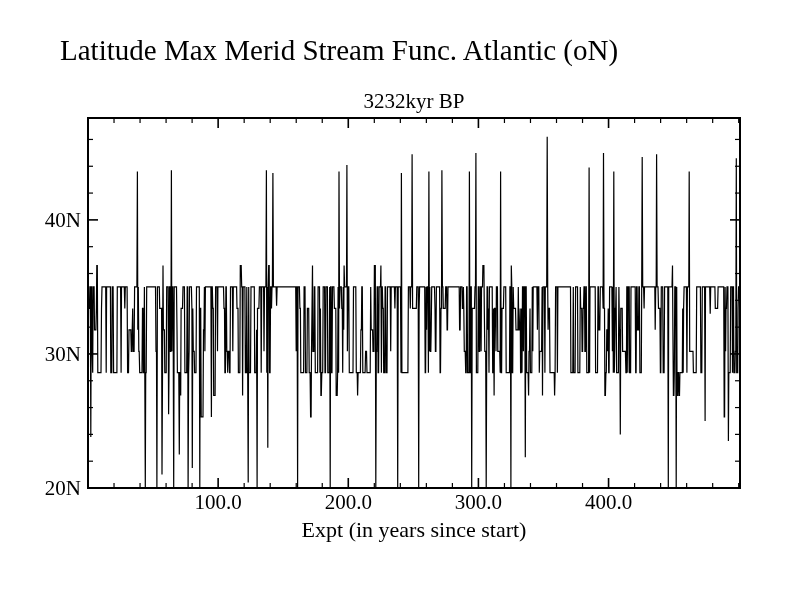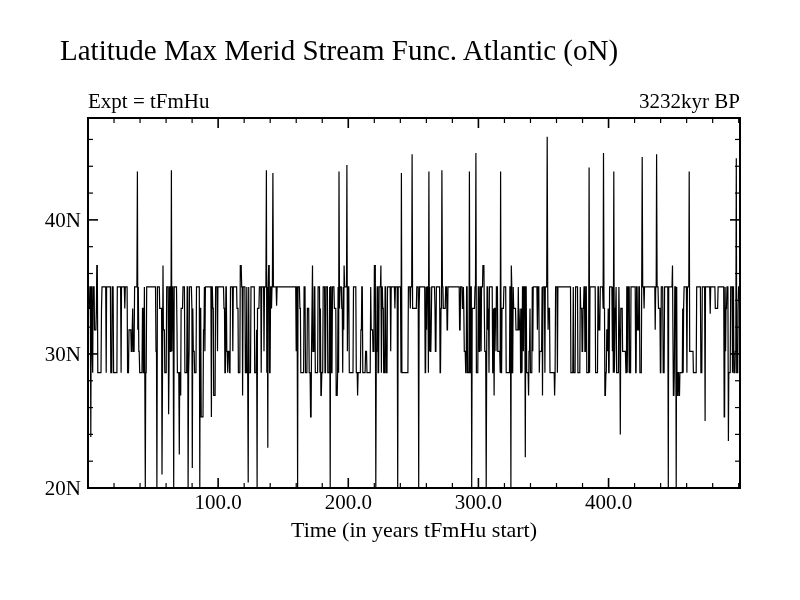--- a/index.html
+++ b/index.html
@@ -6,35 +6,34 @@
   #page{
     position:relative;width:800px;height:600px;background:#ffffff;overflow:hidden;
     font-family:"Liberation Serif","DejaVu Serif",serif;color:#000000;
   }
   .title{
     position:absolute;left:60px;width:680px;top:34px;
     font-size:29px;text-align:left;white-space:nowrap;letter-spacing:0px;
   }
   .subrow{position:absolute;left:88px;width:652px;top:89px;height:24px;font-size:21px;}
   .sub-left{position:absolute;left:0;top:0;}
-  .sub-center{position:absolute;left:0;width:100%;text-align:right;top:0;}
+  .sub-center{position:absolute;left:0;width:100%;text-align:center;top:0;}
   .sub-right{position:absolute;right:0;top:0;}
   .xlabel{
     position:absolute;left:88px;width:652px;top:517px;
     font-size:22px;text-align:center;
   }
   #chart{position:absolute;left:0;top:0;}
 </style>
 </head>
 <body>
 
 <div id="page">
   <div class="title">Latitude Max Merid Stream Func. Atlantic (oN)</div>
   <div class="subrow">
-    <span class="sub-left">Expt = tFmHu</span>
     <span class="sub-center">3232kyr BP</span>
   </div>
   <svg id="chart" width="800" height="600">
       <g>
         <rect x="88" y="118" width="652" height="370" fill="none" stroke="#000000" stroke-width="2"></rect>
       </g>
       <g>
         <line x1="114.02794411177645" y1="488" x2="114.02794411177645" y2="483" stroke="#000000" stroke-width="1.2"></line>
         <line x1="114.02794411177645" y1="118" x2="114.02794411177645" y2="123" stroke="#000000" stroke-width="1.2"></line>
         <line x1="140.0558882235529" y1="488" x2="140.0558882235529" y2="483" stroke="#000000" stroke-width="1.2"></line>
@@ -118,14 +117,14 @@
         <text x="81" y="495" fill="#000000" text-anchor="end" font-size="21" font-family="'Liberation Serif','DejaVu Serif',serif">20N</text>
         <line x1="88" y1="353.94202898550725" x2="98" y2="353.94202898550725" stroke="#000000" stroke-width="1.6"></line>
         <line x1="740" y1="353.94202898550725" x2="730" y2="353.94202898550725" stroke="#000000" stroke-width="1.6"></line>
         <text x="81" y="360.94202898550725" fill="#000000" text-anchor="end" font-size="21" font-family="'Liberation Serif','DejaVu Serif',serif">30N</text>
         <line x1="88" y1="219.8840579710145" x2="98" y2="219.8840579710145" stroke="#000000" stroke-width="1.6"></line>
         <line x1="740" y1="219.8840579710145" x2="730" y2="219.8840579710145" stroke="#000000" stroke-width="1.6"></line>
         <text x="81" y="226.8840579710145" fill="#000000" text-anchor="end" font-size="21" font-family="'Liberation Serif','DejaVu Serif',serif">40N</text>
       </g>
       <path d="M88.0 372.7L88.5 308.4L88.9 308.4L89.4 308.4L89.9 286.9L90.3 286.9L90.8 437.1L91.3 286.9L91.7 286.9L92.2 351.3L92.7 372.7L93.1 286.9L93.6 286.9L94.1 286.9L94.5 329.8L95.0 329.8L95.5 329.8L95.9 329.8L96.4 308.4L96.8 265.5L97.3 265.5L97.8 372.7L98.2 372.7L98.7 372.7L99.2 372.7L99.6 372.7L100.1 372.7L100.6 372.7L101.0 372.7L101.5 308.4L102.0 286.9L102.4 286.9L102.9 286.9L103.4 286.9L103.8 286.9L104.3 286.9L104.8 286.9L105.2 286.9L105.7 286.9L106.2 372.7L106.6 286.9L107.1 286.9L107.6 286.9L108.0 286.9L108.5 286.9L109.0 286.9L109.4 286.9L109.9 286.9L110.4 286.9L110.8 372.7L111.3 372.7L111.8 372.7L112.2 286.9L112.7 286.9L113.1 286.9L113.6 372.7L114.1 372.7L114.5 372.7L115.0 372.7L115.5 372.7L115.9 372.7L116.4 372.7L116.9 372.7L117.3 286.9L117.8 286.9L118.3 286.9L118.7 286.9L119.2 286.9L119.7 286.9L120.1 286.9L120.6 286.9L121.1 372.7L121.5 286.9L122.0 286.9L122.5 286.9L122.9 286.9L123.4 286.9L123.9 286.9L124.3 286.9L124.8 308.4L125.3 286.9L125.7 286.9L126.2 286.9L126.7 286.9L127.1 286.9L127.6 372.7L128.1 372.7L128.5 372.7L129.0 329.8L129.4 329.8L129.9 329.8L130.4 329.8L130.8 329.8L131.3 351.3L131.8 351.3L132.2 329.8L132.7 308.4L133.2 351.3L133.6 351.3L134.1 351.3L134.6 286.9L135.0 286.9L135.5 286.9L136.0 286.9L136.4 286.9L136.9 286.9L137.4 171.6L137.8 329.8L138.3 286.9L138.8 351.3L139.2 351.3L139.7 372.7L140.2 372.7L140.6 372.7L141.1 372.7L141.6 372.7L142.0 372.7L142.5 308.4L143.0 308.4L143.4 372.7L143.9 372.7L144.4 286.9L144.8 372.7L145.3 488.0L145.7 372.7L146.2 372.7L146.7 286.9L147.1 286.9L147.6 286.9L148.1 286.9L148.5 286.9L149.0 286.9L149.5 286.9L149.9 286.9L150.4 286.9L150.9 286.9L151.3 286.9L151.8 286.9L152.3 286.9L152.7 286.9L153.2 286.9L153.7 286.9L154.1 286.9L154.6 286.9L155.1 286.9L155.5 286.9L156.0 351.3L156.5 351.3L156.9 488.0L157.4 286.9L157.9 286.9L158.3 286.9L158.8 286.9L159.3 286.9L159.7 308.4L160.2 308.4L160.7 308.4L161.1 308.4L161.6 308.4L162.0 474.6L162.5 372.7L163.0 265.5L163.4 329.8L163.9 329.8L164.4 329.8L164.8 372.7L165.3 372.7L165.8 372.7L166.2 372.7L166.7 286.9L167.2 286.9L167.6 286.9L168.1 286.9L168.6 414.3L169.0 372.7L169.5 286.9L170.0 286.9L170.4 351.3L170.9 351.3L171.4 170.3L171.8 351.3L172.3 286.9L172.8 286.9L173.2 329.8L173.7 488.0L174.2 286.9L174.6 286.9L175.1 286.9L175.6 286.9L176.0 286.9L176.5 286.9L177.0 329.8L177.4 372.7L177.9 372.7L178.3 372.7L178.8 372.7L179.3 454.5L179.7 372.7L180.2 372.7L180.7 395.5L181.1 308.4L181.6 308.4L182.1 308.4L182.5 308.4L183.0 286.9L183.5 286.9L183.9 286.9L184.4 286.9L184.9 372.7L185.3 372.7L185.8 372.7L186.3 372.7L186.7 372.7L187.2 286.9L187.7 286.9L188.1 488.0L188.6 372.7L189.1 351.3L189.5 286.9L190.0 286.9L190.5 286.9L190.9 286.9L191.4 286.9L191.9 308.4L192.3 467.9L192.8 308.4L193.3 351.3L193.7 351.3L194.2 351.3L194.6 372.7L195.1 372.7L195.6 372.7L196.0 372.7L196.5 286.9L197.0 286.9L197.4 286.9L197.9 286.9L198.4 286.9L198.8 286.9L199.3 286.9L199.8 488.0L200.2 308.4L200.7 308.4L201.2 416.9L201.6 416.9L202.1 416.9L202.6 416.9L203.0 416.9L203.5 329.8L204.0 329.8L204.4 286.9L204.9 351.3L205.4 286.9L205.8 286.9L206.3 286.9L206.8 286.9L207.2 286.9L207.7 286.9L208.2 286.9L208.6 286.9L209.1 286.9L209.6 286.9L210.0 286.9L210.5 286.9L210.9 286.9L211.4 416.9L211.9 286.9L212.3 286.9L212.8 308.4L213.3 308.4L213.7 395.5L214.2 395.5L214.7 395.5L215.1 395.5L215.6 286.9L216.1 286.9L216.5 286.9L217.0 286.9L217.5 351.3L217.9 286.9L218.4 286.9L218.9 286.9L219.3 286.9L219.8 286.9L220.3 286.9L220.7 286.9L221.2 286.9L221.7 286.9L222.1 286.9L222.6 286.9L223.1 286.9L223.5 286.9L224.0 308.4L224.5 308.4L224.9 372.7L225.4 372.7L225.9 286.9L226.3 286.9L226.8 351.3L227.2 351.3L227.7 372.7L228.2 351.3L228.6 351.3L229.1 351.3L229.6 372.7L230.0 372.7L230.5 286.9L231.0 286.9L231.4 286.9L231.9 286.9L232.4 286.9L232.8 351.3L233.3 286.9L233.8 286.9L234.2 286.9L234.7 286.9L235.2 286.9L235.6 286.9L236.1 286.9L236.6 286.9L237.0 308.4L237.5 308.4L238.0 308.4L238.4 372.7L238.9 372.7L239.4 372.7L239.8 372.7L240.3 265.5L240.8 265.5L241.2 265.5L241.7 286.9L242.2 286.9L242.6 395.5L243.1 286.9L243.5 286.9L244.0 286.9L244.5 286.9L244.9 286.9L245.4 372.7L245.9 372.7L246.3 372.7L246.8 286.9L247.3 372.7L247.7 372.7L248.2 482.6L248.7 286.9L249.1 372.7L249.6 372.7L250.1 372.7L250.5 372.7L251.0 286.9L251.5 286.9L251.9 286.9L252.4 286.9L252.9 286.9L253.3 286.9L253.8 286.9L254.3 286.9L254.7 372.7L255.2 372.7L255.7 372.7L256.1 372.7L256.6 329.8L257.1 488.0L257.5 308.4L258.0 308.4L258.5 308.4L258.9 308.4L259.4 286.9L259.8 286.9L260.3 286.9L260.8 286.9L261.2 372.7L261.7 286.9L262.2 286.9L262.6 286.9L263.1 286.9L263.6 286.9L264.0 351.3L264.5 286.9L265.0 286.9L265.4 286.9L265.9 286.9L266.4 170.3L266.8 372.7L267.3 286.9L267.8 447.8L268.2 286.9L268.7 265.5L269.2 265.5L269.6 372.7L270.1 372.7L270.6 286.9L271.0 286.9L271.5 308.4L272.0 286.9L272.4 286.9L272.9 173.0L273.4 286.9L273.8 286.9L274.3 286.9L274.8 286.9L275.2 286.9L275.7 286.9L276.1 286.9L276.6 305.7L277.1 286.9L277.5 286.9L278.0 286.9L278.5 286.9L278.9 286.9L279.4 286.9L279.9 286.9L280.3 286.9L280.8 286.9L281.3 286.9L281.7 286.9L282.2 286.9L282.7 286.9L283.1 286.9L283.6 286.9L284.1 286.9L284.5 286.9L285.0 286.9L285.5 286.9L285.9 286.9L286.4 286.9L286.9 286.9L287.3 286.9L287.8 286.9L288.3 286.9L288.7 286.9L289.2 286.9L289.7 286.9L290.1 286.9L290.6 286.9L291.1 286.9L291.5 286.9L292.0 286.9L292.4 286.9L292.9 286.9L293.4 286.9L293.8 286.9L294.3 286.9L294.8 286.9L295.2 286.9L295.7 286.9L296.2 351.3L296.6 286.9L297.1 286.9L297.6 488.0L298.0 286.9L298.5 286.9L299.0 286.9L299.4 286.9L299.9 308.4L300.4 308.4L300.8 372.7L301.3 372.7L301.8 372.7L302.2 372.7L302.7 372.7L303.2 372.7L303.6 372.7L304.1 286.9L304.6 286.9L305.0 286.9L305.5 372.7L306.0 372.7L306.4 372.7L306.9 372.7L307.4 308.4L307.8 308.4L308.3 308.4L308.7 308.4L309.2 372.7L309.7 372.7L310.1 372.7L310.6 416.9L311.1 416.9L311.5 351.3L312.0 308.4L312.5 265.5L312.9 351.3L313.4 351.3L313.9 351.3L314.3 286.9L314.8 286.9L315.3 372.7L315.7 372.7L316.2 372.7L316.7 372.7L317.1 372.7L317.6 372.7L318.1 286.9L318.5 286.9L319.0 286.9L319.5 286.9L319.9 372.7L320.4 308.4L320.9 395.5L321.3 395.5L321.8 372.7L322.3 372.7L322.7 372.7L323.2 286.9L323.7 286.9L324.1 286.9L324.6 286.9L325.0 372.7L325.5 372.7L326.0 286.9L326.4 286.9L326.9 286.9L327.4 286.9L327.8 372.7L328.3 372.7L328.8 372.7L329.2 372.7L329.7 286.9L330.2 488.0L330.6 286.9L331.1 286.9L331.6 372.7L332.0 372.7L332.5 286.9L333.0 286.9L333.4 286.9L333.9 286.9L334.4 308.4L334.8 308.4L335.3 308.4L335.8 308.4L336.2 395.5L336.7 395.5L337.2 395.5L337.6 372.7L338.1 286.9L338.6 372.7L339.0 171.6L339.5 308.4L340.0 286.9L340.4 286.9L340.9 286.9L341.3 286.9L341.8 308.4L342.3 308.4L342.7 372.7L343.2 286.9L343.7 329.8L344.1 265.5L344.6 286.9L345.1 286.9L345.5 286.9L346.0 286.9L346.5 286.9L346.9 164.9L347.4 351.3L347.9 286.9L348.3 286.9L348.8 286.9L349.3 372.7L349.7 372.7L350.2 372.7L350.7 372.7L351.1 372.7L351.6 372.7L352.1 372.7L352.5 372.7L353.0 372.7L353.5 286.9L353.9 286.9L354.4 286.9L354.9 286.9L355.3 286.9L355.8 286.9L356.3 372.7L356.7 372.7L357.2 372.7L357.6 395.5L358.1 372.7L358.6 372.7L359.0 372.7L359.5 372.7L360.0 372.7L360.4 372.7L360.9 329.8L361.4 329.8L361.8 286.9L362.3 286.9L362.8 372.7L363.2 372.7L363.7 372.7L364.2 372.7L364.6 372.7L365.1 372.7L365.6 351.3L366.0 351.3L366.5 351.3L367.0 372.7L367.4 372.7L367.9 372.7L368.4 372.7L368.8 372.7L369.3 372.7L369.8 372.7L370.2 372.7L370.7 286.9L371.2 329.8L371.6 329.8L372.1 329.8L372.6 329.8L373.0 351.3L373.5 351.3L373.9 351.3L374.4 265.5L374.9 265.5L375.3 265.5L375.8 488.0L376.3 351.3L376.7 351.3L377.2 286.9L377.7 286.9L378.1 372.7L378.6 372.7L379.1 286.9L379.5 286.9L380.0 286.9L380.5 286.9L380.9 265.5L381.4 372.7L381.9 286.9L382.3 286.9L382.8 308.4L383.3 308.4L383.7 372.7L384.2 372.7L384.7 372.7L385.1 286.9L385.6 286.9L386.1 372.7L386.5 372.7L387.0 372.7L387.5 286.9L387.9 286.9L388.4 286.9L388.9 286.9L389.3 286.9L389.8 286.9L390.2 286.9L390.7 351.3L391.2 286.9L391.6 286.9L392.1 286.9L392.6 286.9L393.0 286.9L393.5 286.9L394.0 286.9L394.4 286.9L394.9 308.4L395.4 286.9L395.8 286.9L396.3 286.9L396.8 286.9L397.2 286.9L397.7 488.0L398.2 286.9L398.6 286.9L399.1 286.9L399.6 286.9L400.0 286.9L400.5 286.9L401.0 372.7L401.4 173.0L401.9 372.7L402.4 372.7L402.8 372.7L403.3 372.7L403.8 372.7L404.2 372.7L404.7 372.7L405.2 372.7L405.6 372.7L406.1 372.7L406.5 372.7L407.0 372.7L407.5 372.7L407.9 372.7L408.4 286.9L408.9 286.9L409.3 286.9L409.8 286.9L410.3 308.4L410.7 286.9L411.2 286.9L411.7 286.9L412.1 154.2L412.6 308.4L413.1 308.4L413.5 308.4L414.0 308.4L414.5 308.4L414.9 308.4L415.4 308.4L415.9 308.4L416.3 308.4L416.8 286.9L417.3 286.9L417.7 286.9L418.2 286.9L418.7 488.0L419.1 308.4L419.6 286.9L420.1 286.9L420.5 286.9L421.0 286.9L421.5 286.9L421.9 286.9L422.4 286.9L422.8 286.9L423.3 286.9L423.8 286.9L424.2 286.9L424.7 286.9L425.2 372.7L425.6 372.7L426.1 286.9L426.6 329.8L427.0 286.9L427.5 286.9L428.0 286.9L428.4 372.7L428.9 171.6L429.4 351.3L429.8 286.9L430.3 351.3L430.8 351.3L431.2 329.8L431.7 286.9L432.2 286.9L432.6 286.9L433.1 286.9L433.6 286.9L434.0 286.9L434.5 286.9L435.0 308.4L435.4 351.3L435.9 351.3L436.4 286.9L436.8 286.9L437.3 286.9L437.8 286.9L438.2 286.9L438.7 286.9L439.1 286.9L439.6 286.9L440.1 372.7L440.5 372.7L441.0 308.4L441.5 308.4L441.9 170.3L442.4 286.9L442.9 286.9L443.3 308.4L443.8 308.4L444.3 308.4L444.7 308.4L445.2 308.4L445.7 286.9L446.1 286.9L446.6 286.9L447.1 329.8L447.5 329.8L448.0 286.9L448.5 286.9L448.9 286.9L449.4 286.9L449.9 286.9L450.3 286.9L450.8 286.9L451.3 286.9L451.7 286.9L452.2 286.9L452.7 286.9L453.1 286.9L453.6 286.9L454.1 286.9L454.5 286.9L455.0 286.9L455.4 286.9L455.9 286.9L456.4 286.9L456.8 286.9L457.3 286.9L457.8 286.9L458.2 286.9L458.7 286.9L459.2 286.9L459.6 329.8L460.1 329.8L460.6 286.9L461.0 286.9L461.5 286.9L462.0 286.9L462.4 308.4L462.9 308.4L463.4 286.9L463.8 308.4L464.3 351.3L464.8 351.3L465.2 351.3L465.7 372.7L466.2 372.7L466.6 286.9L467.1 286.9L467.6 372.7L468.0 372.7L468.5 372.7L469.0 372.7L469.4 171.6L469.9 372.7L470.4 372.7L470.8 286.9L471.3 286.9L471.7 488.0L472.2 308.4L472.7 308.4L473.1 308.4L473.6 308.4L474.1 308.4L474.5 308.4L475.0 286.9L475.5 286.9L475.9 152.9L476.4 372.7L476.9 372.7L477.3 372.7L477.8 372.7L478.3 286.9L478.7 286.9L479.2 351.3L479.7 351.3L480.1 286.9L480.6 286.9L481.1 351.3L481.5 286.9L482.0 286.9L482.5 286.9L482.9 265.5L483.4 265.5L483.9 265.5L484.3 308.4L484.8 351.3L485.3 351.3L485.7 351.3L486.2 488.0L486.7 351.3L487.1 286.9L487.6 286.9L488.0 329.8L488.5 308.4L489.0 372.7L489.4 286.9L489.9 286.9L490.4 286.9L490.8 286.9L491.3 286.9L491.8 286.9L492.2 286.9L492.7 372.7L493.2 372.7L493.6 308.4L494.1 395.5L494.6 308.4L495.0 308.4L495.5 308.4L496.0 351.3L496.4 286.9L496.9 286.9L497.4 286.9L497.8 351.3L498.3 351.3L498.8 351.3L499.2 351.3L499.7 351.3L500.2 372.7L500.6 171.6L501.1 372.7L501.6 372.7L502.0 308.4L502.5 308.4L503.0 308.4L503.4 308.4L503.9 286.9L504.3 286.9L504.8 286.9L505.3 286.9L505.7 286.9L506.2 372.7L506.7 372.7L507.1 372.7L507.6 372.7L508.1 372.7L508.5 372.7L509.0 372.7L509.5 372.7L509.9 286.9L510.4 286.9L510.9 488.0L511.3 265.5L511.8 286.9L512.3 372.7L512.7 372.7L513.2 286.9L513.7 308.4L514.1 308.4L514.6 308.4L515.1 308.4L515.5 308.4L516.0 329.8L516.5 329.8L516.9 329.8L517.4 329.8L517.9 329.8L518.3 286.9L518.8 329.8L519.3 329.8L519.7 329.8L520.2 308.4L520.6 372.7L521.1 372.7L521.6 308.4L522.0 372.7L522.5 286.9L523.0 286.9L523.4 351.3L523.9 286.9L524.4 286.9L524.8 286.9L525.3 457.2L525.8 286.9L526.2 286.9L526.7 372.7L527.2 372.7L527.6 372.7L528.1 372.7L528.6 395.5L529.0 351.3L529.5 351.3L530.0 308.4L530.4 372.7L530.9 372.7L531.4 372.7L531.8 372.7L532.3 286.9L532.8 351.3L533.2 286.9L533.7 286.9L534.2 286.9L534.6 286.9L535.1 286.9L535.6 286.9L536.0 286.9L536.5 286.9L536.9 286.9L537.4 329.8L537.9 286.9L538.3 286.9L538.8 286.9L539.3 372.7L539.7 351.3L540.2 351.3L540.7 351.3L541.1 351.3L541.6 351.3L542.1 286.9L542.5 395.5L543.0 286.9L543.5 286.9L543.9 286.9L544.4 286.9L544.9 372.7L545.3 286.9L545.8 286.9L546.3 286.9L546.7 286.9L547.2 136.8L547.7 286.9L548.1 329.8L548.6 308.4L549.1 308.4L549.5 308.4L550.0 372.7L550.5 372.7L550.9 372.7L551.4 372.7L551.9 372.7L552.3 372.7L552.8 372.7L553.2 372.7L553.7 372.7L554.2 372.7L554.6 395.5L555.1 372.7L555.6 286.9L556.0 286.9L556.5 286.9L557.0 286.9L557.4 372.7L557.9 286.9L558.4 286.9L558.8 286.9L559.3 286.9L559.8 286.9L560.2 286.9L560.7 286.9L561.2 286.9L561.6 286.9L562.1 286.9L562.6 286.9L563.0 286.9L563.5 286.9L564.0 286.9L564.4 286.9L564.9 286.9L565.4 286.9L565.8 286.9L566.3 286.9L566.8 286.9L567.2 286.9L567.7 286.9L568.2 286.9L568.6 286.9L569.1 286.9L569.5 286.9L570.0 286.9L570.5 286.9L570.9 372.7L571.4 372.7L571.9 372.7L572.3 372.7L572.8 372.7L573.3 286.9L573.7 372.7L574.2 372.7L574.7 372.7L575.1 372.7L575.6 286.9L576.1 286.9L576.5 286.9L577.0 286.9L577.5 286.9L577.9 372.7L578.4 372.7L578.9 372.7L579.3 372.7L579.8 372.7L580.3 286.9L580.7 308.4L581.2 308.4L581.7 308.4L582.1 351.3L582.6 351.3L583.1 308.4L583.5 308.4L584.0 286.9L584.5 286.9L584.9 351.3L585.4 351.3L585.8 286.9L586.3 286.9L586.8 372.7L587.2 372.7L587.7 372.7L588.2 372.7L588.6 372.7L589.1 167.6L589.6 372.7L590.0 286.9L590.5 286.9L591.0 286.9L591.4 286.9L591.9 286.9L592.4 286.9L592.8 286.9L593.3 286.9L593.8 286.9L594.2 286.9L594.7 286.9L595.2 286.9L595.6 372.7L596.1 372.7L596.6 372.7L597.0 372.7L597.5 372.7L598.0 286.9L598.4 286.9L598.9 329.8L599.4 329.8L599.8 329.8L600.3 286.9L600.8 286.9L601.2 286.9L601.7 286.9L602.1 286.9L602.6 286.9L603.1 308.4L603.5 152.9L604.0 308.4L604.5 308.4L604.9 395.5L605.4 395.5L605.9 372.7L606.3 372.7L606.8 329.8L607.3 329.8L607.7 351.3L608.2 308.4L608.7 372.7L609.1 372.7L609.6 286.9L610.1 286.9L610.5 286.9L611.0 286.9L611.5 286.9L611.9 286.9L612.4 351.3L612.9 286.9L613.3 372.7L613.8 171.6L614.3 372.7L614.7 351.3L615.2 308.4L615.7 308.4L616.1 286.9L616.6 372.7L617.1 372.7L617.5 372.7L618.0 372.7L618.4 372.7L618.9 286.9L619.4 329.8L619.8 329.8L620.3 434.4L620.8 308.4L621.2 308.4L621.7 308.4L622.2 308.4L622.6 351.3L623.1 351.3L623.6 351.3L624.0 351.3L624.5 351.3L625.0 351.3L625.4 351.3L625.9 372.7L626.4 372.7L626.8 286.9L627.3 286.9L627.8 372.7L628.2 286.9L628.7 286.9L629.2 286.9L629.6 372.7L630.1 372.7L630.6 372.7L631.0 286.9L631.5 286.9L632.0 286.9L632.4 286.9L632.9 286.9L633.4 286.9L633.8 286.9L634.3 286.9L634.7 286.9L635.2 286.9L635.7 372.7L636.1 372.7L636.6 286.9L637.1 286.9L637.5 329.8L638.0 329.8L638.5 329.8L638.9 286.9L639.4 286.9L639.9 372.7L640.3 372.7L640.8 372.7L641.3 372.7L641.7 286.9L642.2 156.9L642.7 286.9L643.1 286.9L643.6 286.9L644.1 308.4L644.5 286.9L645.0 286.9L645.5 286.9L645.9 286.9L646.4 286.9L646.9 286.9L647.3 286.9L647.8 286.9L648.3 286.9L648.7 286.9L649.2 286.9L649.7 286.9L650.1 286.9L650.6 286.9L651.0 286.9L651.5 286.9L652.0 286.9L652.4 286.9L652.9 286.9L653.4 286.9L653.8 286.9L654.3 286.9L654.8 286.9L655.2 329.8L655.7 286.9L656.2 286.9L656.6 154.2L657.1 286.9L657.6 286.9L658.0 286.9L658.5 308.4L659.0 308.4L659.4 308.4L659.9 308.4L660.4 372.7L660.8 372.7L661.3 286.9L661.8 286.9L662.2 286.9L662.7 286.9L663.2 372.7L663.6 372.7L664.1 372.7L664.6 286.9L665.0 286.9L665.5 286.9L666.0 286.9L666.4 286.9L666.9 286.9L667.3 286.9L667.8 286.9L668.3 488.0L668.7 286.9L669.2 286.9L669.7 286.9L670.1 286.9L670.6 286.9L671.1 286.9L671.5 286.9L672.0 286.9L672.5 265.5L672.9 329.8L673.4 395.5L673.9 395.5L674.3 372.7L674.8 286.9L675.3 286.9L675.7 286.9L676.2 488.0L676.7 286.9L677.1 395.5L677.6 395.5L678.1 372.7L678.5 372.7L679.0 395.5L679.5 395.5L679.9 372.7L680.4 372.7L680.9 372.7L681.3 372.7L681.8 372.7L682.3 372.7L682.7 308.4L683.2 372.7L683.6 308.4L684.1 286.9L684.6 286.9L685.0 286.9L685.5 286.9L686.0 286.9L686.4 286.9L686.9 372.7L687.4 286.9L687.8 286.9L688.3 286.9L688.8 286.9L689.2 171.6L689.7 351.3L690.2 351.3L690.6 351.3L691.1 351.3L691.6 351.3L692.0 351.3L692.5 351.3L693.0 351.3L693.4 372.7L693.9 372.7L694.4 372.7L694.8 372.7L695.3 372.7L695.8 372.7L696.2 372.7L696.7 286.9L697.2 286.9L697.6 286.9L698.1 286.9L698.6 286.9L699.0 286.9L699.5 286.9L699.9 286.9L700.4 286.9L700.9 372.7L701.3 372.7L701.8 372.7L702.3 286.9L702.7 286.9L703.2 286.9L703.7 286.9L704.1 286.9L704.6 286.9L705.1 421.0L705.5 286.9L706.0 286.9L706.5 286.9L706.9 286.9L707.4 286.9L707.9 286.9L708.3 286.9L708.8 286.9L709.3 286.9L709.7 286.9L710.2 313.7L710.7 286.9L711.1 286.9L711.6 286.9L712.1 286.9L712.5 286.9L713.0 286.9L713.5 286.9L713.9 286.9L714.4 286.9L714.9 286.9L715.3 308.4L715.8 308.4L716.2 308.4L716.7 308.4L717.2 308.4L717.6 308.4L718.1 286.9L718.6 286.9L719.0 286.9L719.5 286.9L720.0 286.9L720.4 286.9L720.9 286.9L721.4 286.9L721.8 286.9L722.3 286.9L722.8 286.9L723.2 286.9L723.7 286.9L724.2 416.9L724.6 416.9L725.1 286.9L725.6 351.3L726.0 308.4L726.5 308.4L727.0 286.9L727.4 286.9L727.9 286.9L728.4 441.1L728.8 372.7L729.3 372.7L729.8 372.7L730.2 372.7L730.7 286.9L731.2 286.9L731.6 286.9L732.1 286.9L732.5 372.7L733.0 286.9L733.5 286.9L733.9 372.7L734.4 372.7L734.9 372.7L735.3 351.3L735.8 351.3L736.3 158.2L736.7 372.7L737.2 372.7L737.7 372.7L738.1 308.4L738.6 286.9L739.1 286.9L739.5 286.9L740.0 372.7" fill="none" stroke="#000000" stroke-width="1.2"></path>
     </svg>
-  <div class="xlabel">Time (in years tFmHu start)</div>
+  <div class="xlabel">Expt (in years since start)</div>
 </div>
 
 </body></html>

